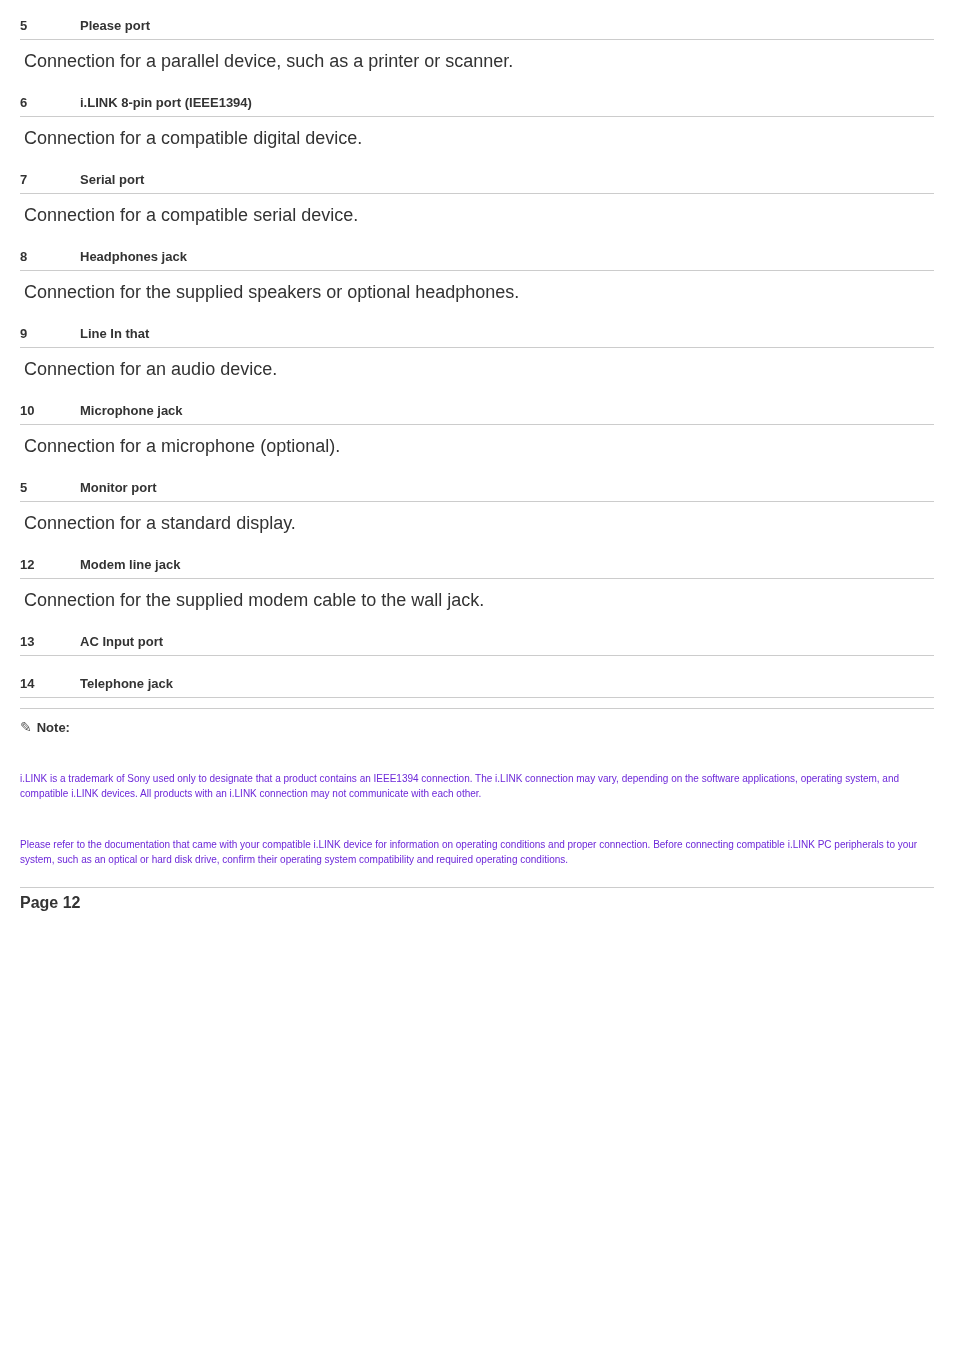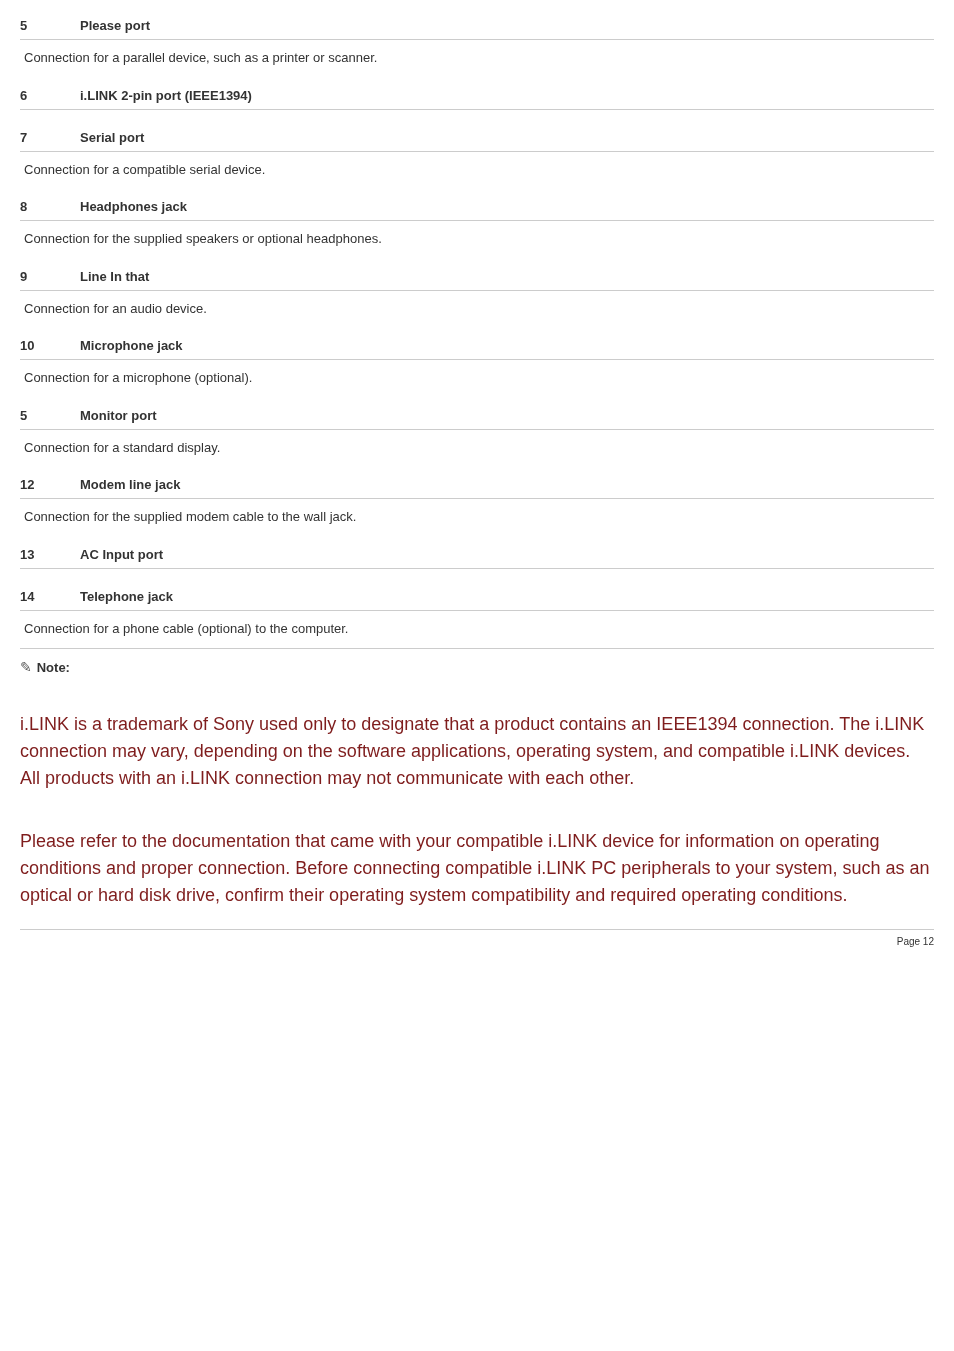--- a/index.html
+++ b/index.html
@@ -40,21 +40,21 @@
 
     .section-title {
       font-weight: bold;
       font-size: 13px;
       color: #333333;
     }
 
     .section-description {
       margin-left: 4px;
       margin-bottom: 8px;
-      font-size: 13px;
+      font-size: 18px;
       color: #333333;
       line-height: 1.5;
     }
 
     .note-box {
       border-top: 1px solid #cccccc;
       padding-top: 10px;
       margin-top: 10px;
     }
 
@@ -70,53 +70,54 @@
       color: #555555;
     }
 
     .note-label {
       font-weight: bold;
       font-size: 13px;
       color: #333333;
     }
 
     .note-text {
-      font-size: 18px;
-      color: #7f1d1d;
+      font-size: 10px;
+      color: #6d28d9;
       line-height: 1.5;
       margin-bottom: 8px;
       margin-top: 36px;
     }
 
     .page-number {
-      text-align: right;
-      font-size: 10px;
-      font-weight: normal;
+      text-align: left;
+      font-size: 16px;
+      font-weight: bold;
       color: #333333;
       margin-top: 20px;
       padding-top: 6px;
       border-top: 1px solid #cccccc;
     }
   </style>
 </head>
 <body>
 
 <div id="sections-container">
     <div class="section">
       <div class="section-header">
         <span class="section-number">5</span>
         <span class="section-title">Please port</span>
       </div>
       <p class="section-description">Connection for a parallel device, such as a printer or scanner.</p>
     </div>
     <div class="section">
       <div class="section-header">
         <span class="section-number">6</span>
-        <span class="section-title">i.LINK 2-pin port (IEEE1394)</span>
+        <span class="section-title">i.LINK 8-pin port (IEEE1394)</span>
       </div>
+      <p class="section-description">Connection for a compatible digital device.</p>
     </div>
     <div class="section">
       <div class="section-header">
         <span class="section-number">7</span>
         <span class="section-title">Serial port</span>
       </div>
       <p class="section-description">Connection for a compatible serial device.</p>
     </div>
     <div class="section">
       <div class="section-header">
@@ -157,21 +158,20 @@
       <div class="section-header">
         <span class="section-number">13</span>
         <span class="section-title">AC Input port</span>
       </div>
     </div>
     <div class="section">
       <div class="section-header">
         <span class="section-number">14</span>
         <span class="section-title">Telephone jack</span>
       </div>
-      <p class="section-description">Connection for a phone cable (optional) to the computer.</p>
     </div>
   </div>
 
 <div class="note-box">
   <div class="note-header">
     <span class="note-icon">✎</span>
     <span class="note-label">Note:</span>
   </div>
   <div id="note-paragraphs">
       <p class="note-text">i.LINK is a trademark of Sony used only to designate that a product contains an IEEE1394 connection. The i.LINK connection may vary, depending on the software applications, operating system, and compatible i.LINK devices. All products with an i.LINK connection may not communicate with each other.</p>

